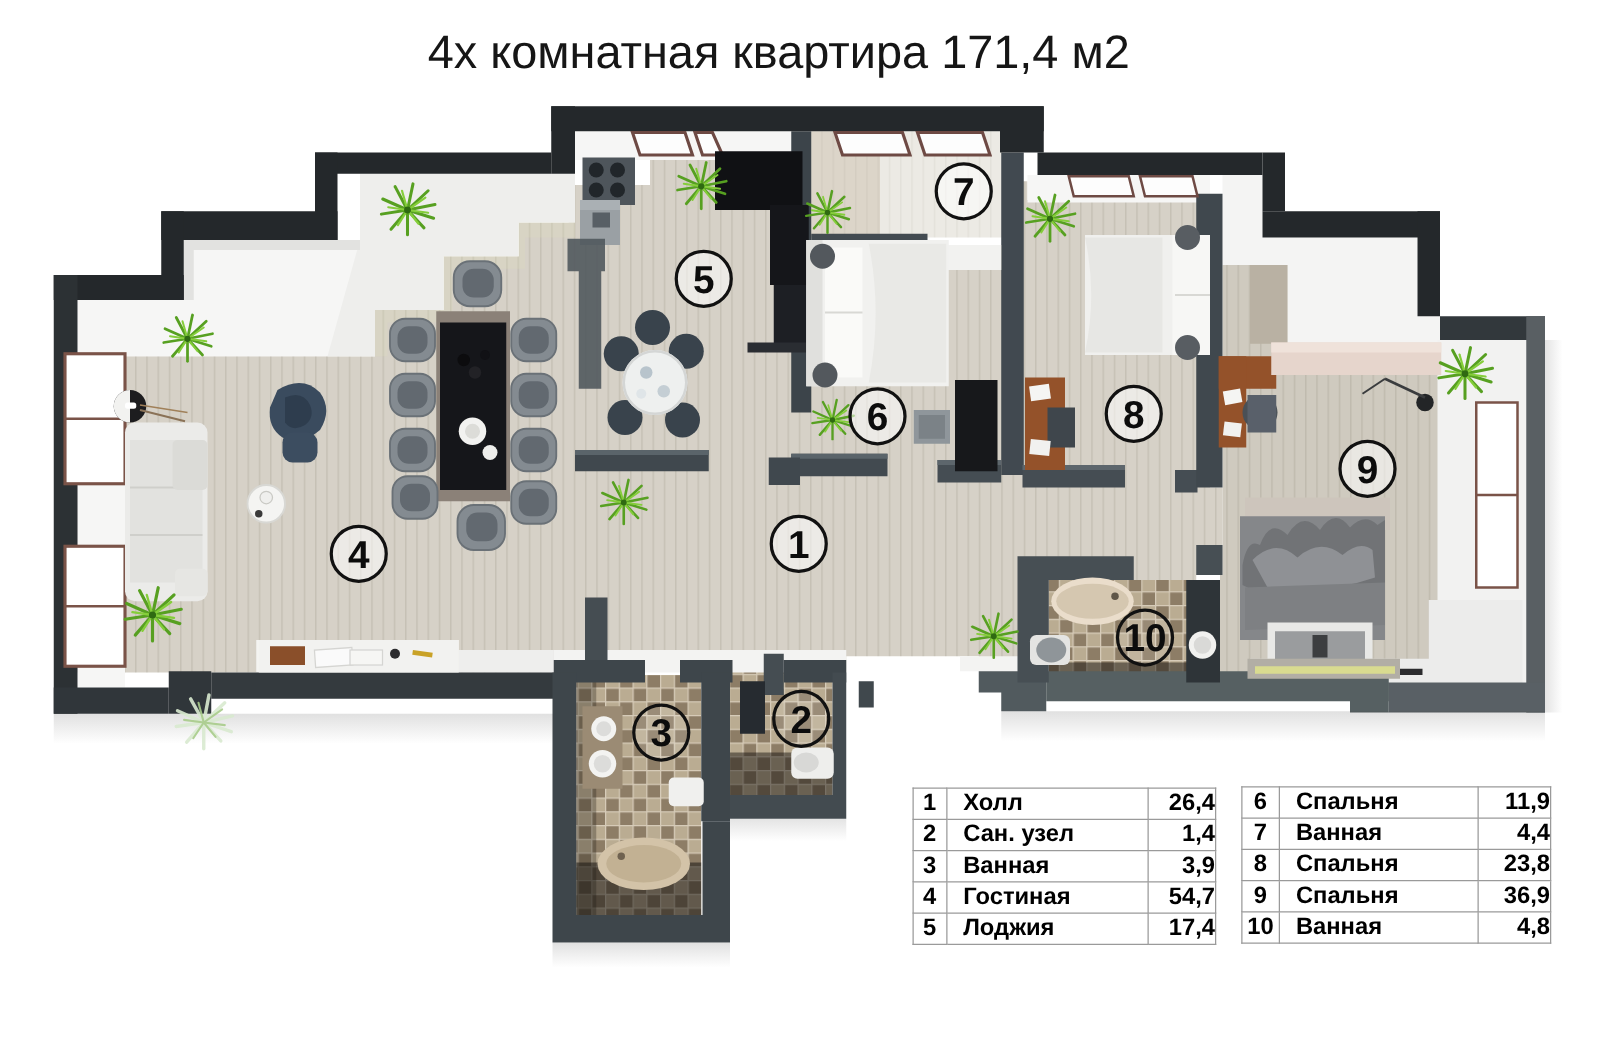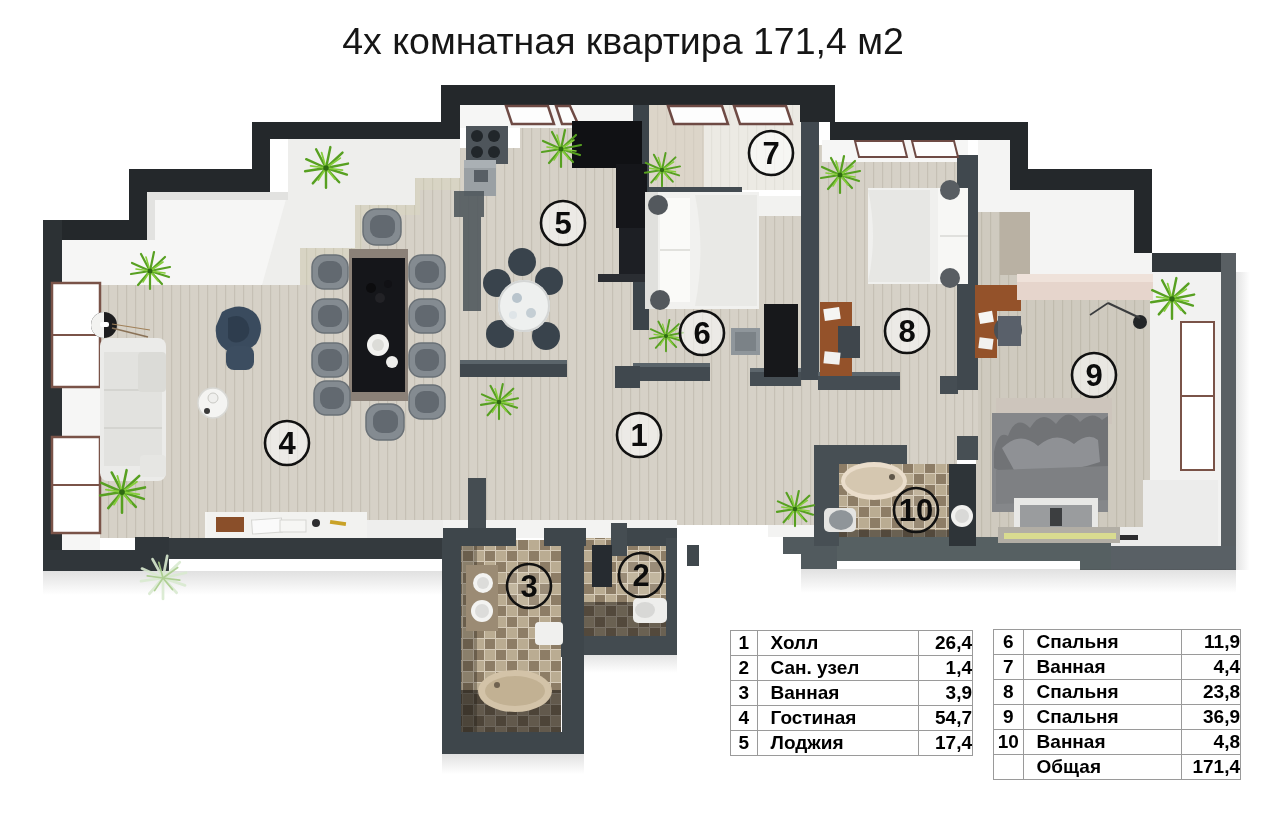--- a/index.html
+++ b/index.html
@@ -454,19 +454,14 @@
   <tr>
         <td class="n">9</td>
         <td class="nm">Спальня</td>
         <td class="v">36,9</td>
       </tr>
   <tr>
         <td class="n">10</td>
         <td class="nm">Ванная</td>
         <td class="v">4,8</td>
       </tr>
-  <tr>
-        <td class="n"></td>
-        <td class="nm">Общая</td>
-        <td class="v">171,4</td>
-      </tr>
 </tbody>
   </table>
 
 </body></html>

